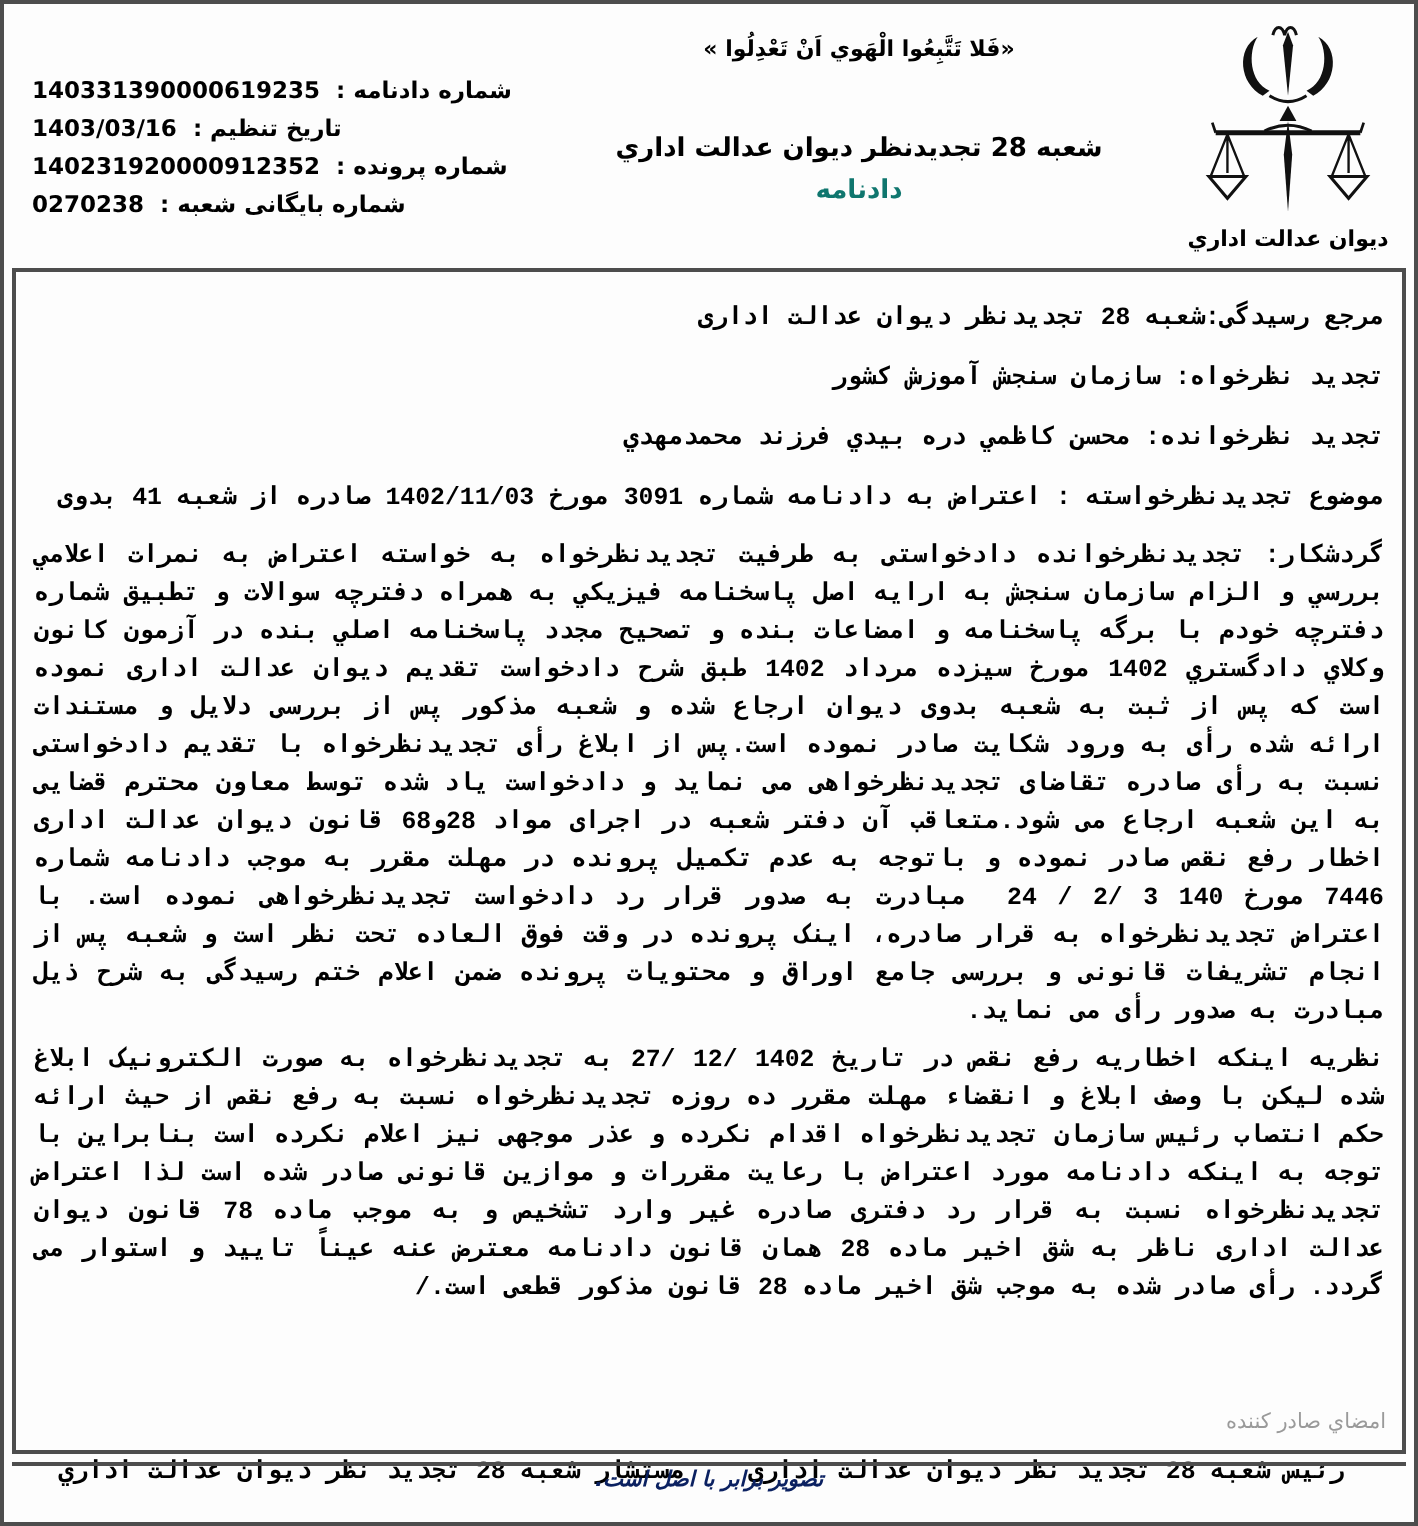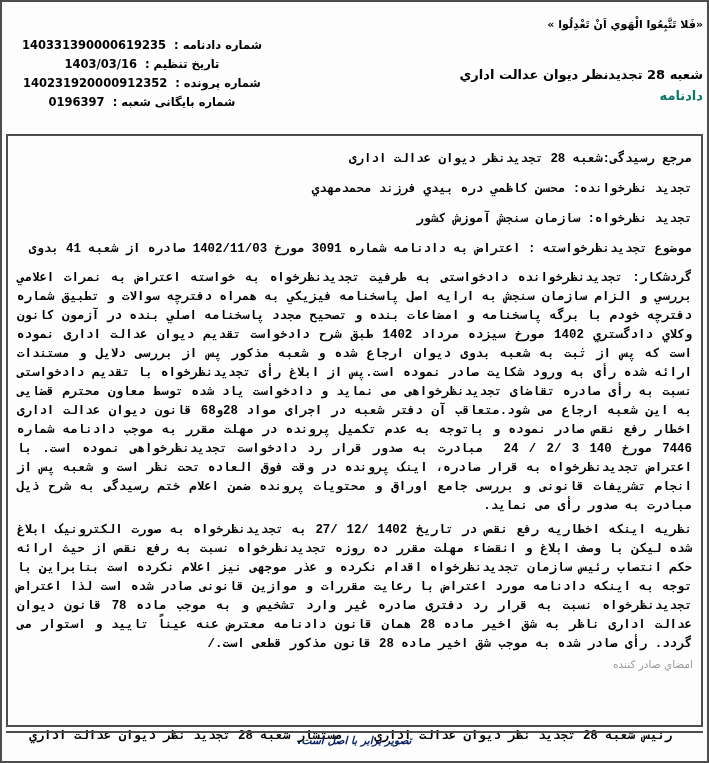--- a/index.html
+++ b/index.html
@@ -13,63 +13,91 @@
     color: #000;
     font-weight: bold;
     overflow: hidden;
     font-family: "DejaVu Sans", sans-serif;
   }
   
   .header { position: absolute; top: 4px; right: 4px; left: 4px; height: 124px; display: flex; }
   .logo-wrap { width: 118px; text-align: center; padding-top: 4px; }
   .logo-wrap svg { display: block; margin: 0 auto; }
   .logo-caption { font-size: 11px; margin-top: -3px; }
-  .center-wrap { flex: 1 1 auto; padding-top: 12px; }
+  .center-wrap { flex: 1 1 auto; text-align: center; padding-top: 12px; }
   .verse { font-size: 11px; }
   .branch-title { font-size: 13px; margin-top: 36px; }
   .doc-type { font-size: 13px; margin-top: 6px; color: #0f766e; letter-spacing: 1px; }
-  .numbers-wrap { width: 268px; padding: 30px 6px 0 10px; text-align: center; font-size: 11.5px; }
+  .numbers-wrap { width: 268px; padding: 30px 6px 0 10px; text-align: left; font-size: 11.5px; }
   .case-row { line-height: 19px; white-space: nowrap; }
   .case-row .val { margin-right: 4px; }
   
   .main-box {
     position: absolute; top: 132px; left: 4px; right: 4px; bottom: 34px;
     border: 2px solid #4d4d4d;
     padding: 8px 9px 0 9px;
     font-size: 12.4px;
     font-family: Liberation Mono, monospace;
   }
   .meta-line { line-height: 30px; }
   .para { text-align: justify; line-height: 19px; margin-top: 5px; }
   .ruling-title { text-align: center; font-size: 13px; margin: 15px 0 9px 0; }
   .sig-row { display: flex; margin-top: 26px; text-align: center; font-size: 12.4px; }
   .sig-col { width: 50%; margin-top: 47px; }
   .sig-name { margin-top: 20px; }
   .issuer-note {
-    position: absolute; top: 656px; right: 14px;
+    position: absolute; top: 703px; right: 14px;
     color: #9a9a9a; font-size: 10.5px; font-weight: normal;
   }
   
   .footer {
     position: absolute; left: 4px; right: 4px; bottom: 4px; height: 26px;
     border-top: 2px solid #4d4d4d;
     text-align: center;
     color: #0b2161;
     padding-top: 1px;
   }
   .footer-certify { font-size: 10.6px; line-height: 12px; font-style: italic; }
   .footer-address { font-size: 10.8px; line-height: 12px; }
 </style>
 </head>
 <body>
 
 <div class="page">
 
   <div class="header">
 
+    <div class="logo-wrap">
+      <svg width="100" height="106" viewBox="0 0 100 126" xmlns="http://www.w3.org/2000/svg" fill="none" stroke="#111" stroke-width="2">
+
+        <path d="M41 9 c1.5 -6 5.5 -6 7 0 c1.5 -6 5.5 -6 7 0" stroke-width="1.8"></path>
+
+        <path d="M35 45 C21 38 19 17 32 10 C26 19 27 37 39 42 Z" fill="#111" stroke="none"></path>
+
+        <path d="M65 45 C79 38 81 17 68 10 C74 19 73 37 61 42 Z" fill="#111" stroke="none"></path>
+
+        <path d="M50 7 L53 15 L50 45 L47 15 Z" fill="#111" stroke="none"></path>
+        <path d="M39 45 Q50 52 61 45" stroke-width="1.8"></path>
+
+        <path d="M50 51 l5 9 h-10 z" fill="#111" stroke="none"></path>
+
+        <path d="M7 67 H93" stroke-width="3"></path>
+        <path d="M7 67 l-2 -6 M93 67 l2 -6" stroke-width="1.6"></path>
+
+        <path d="M50 60 L52.5 80 L50 114 L47.5 80 Z" fill="#111" stroke="none"></path>
+        <path d="M36 66 Q50 59 64 66" stroke-width="1.8"></path>
+
+        <path d="M14 68 L4 93 M14 68 L24 93 M14 68 L14 91" stroke-width="1.4"></path>
+        <path d="M3 93 H25 L14 106 Z" stroke-width="1.8"></path>
+
+        <path d="M86 68 L76 93 M86 68 L96 93 M86 68 L86 91" stroke-width="1.4"></path>
+        <path d="M75 93 H97 L86 106 Z" stroke-width="1.8"></path>
+      </svg>
+      <div class="logo-caption">دیوان عدالت اداري</div>
+    </div>
 
     <div class="center-wrap">
       <div class="verse">«فَلا تَتَّبِعُوا الْهَوي اَنْ تَعْدِلُوا »</div>
       <div class="branch-title">شعبه 28 تجدیدنظر دیوان عدالت اداري</div>
       <div class="doc-type">دادنامه</div>
     </div>
 
     <div class="numbers-wrap">
       <div class="case-row">
         <span>شماره دادنامه :</span>
@@ -78,29 +106,29 @@
       <div class="case-row">
         <span>تاریخ تنظیم :</span>
         <span class="val">1403/03/16</span>
       </div>
       <div class="case-row">
         <span>شماره پرونده :</span>
         <span class="val">140231920000912352</span>
       </div>
       <div class="case-row">
         <span>شماره بایگانی شعبه :</span>
-        <span class="val">0196397</span>
+        <span class="val">0270238</span>
       </div>
     </div>
   </div>
 
   <div class="main-box">
     <div class="meta-line">مرجع رسیدگی:شعبه 28 تجدیدنظر دیوان عدالت اداری</div>
+    <div class="meta-line">تجدید نظرخواه: سازمان سنجش آموزش کشور</div>
     <div class="meta-line">تجدید نظرخوانده:  محسن كاظمي دره بيدي  فرزند محمدمهدي</div>
-    <div class="meta-line">تجدید نظرخواه: سازمان سنجش آموزش کشور</div>
     <div class="meta-line">موضوع تجدیدنظرخواسته : اعتراض به دادنامه شماره 3091  مورخ  1402/11/03  صادره از شعبه 41 بدوی</div>
 
     <div class="para">گردشکار: تجدیدنظرخوانده دادخواستی به طرفیت تجدیدنظرخواه به خواسته اعتراض به نمرات اعلامي بررسي و الزام سازمان سنجش به ارایه اصل پاسخنامه فیزیکي  به همراه دفترچه سوالات و تطبیق شماره دفترچه خودم با برگه پاسخنامه و امضاعات  بنده و تصحیح مجدد پاسخنامه اصلي بنده در  آزمون کانون وکلاي دادگستري 1402 مورخ سیزده مرداد 1402 طبق شرح دادخواست تقدیم دیوان عدالت اداری نموده است که پس از ثبت به شعبه بدوی دیوان ارجاع شده و شعبه مذکور پس از بررسی دلایل و مستندات ارائه شده رأی به ورود شکایت صادر نموده است.پس از ابلاغ رأی تجدیدنظرخواه با تقدیم دادخواستی نسبت به رأی صادره تقاضای تجدیدنظرخواهی می نماید و دادخواست یاد شده توسط معاون محترم قضایی به این شعبه ارجاع می شود.متعاقب آن دفتر شعبه در اجرای مواد 28و68 قانون دیوان عدالت اداری اخطار رفع نقص صادر نموده و باتوجه به عدم تکمیل پرونده در مهلت مقرر به موجب دادنامه شماره 7446 مورخ ‪ 24 / 2/ 3 140‬ مبادرت به صدور قرار رد دادخواست تجدیدنظرخواهی نموده است. با اعتراض تجدیدنظرخواه به قرار صادره، اینک پرونده در وقت فوق العاده تحت نظر است و شعبه پس از انجام تشریفات قانونی و بررسی جامع اوراق و محتویات پرونده ضمن اعلام ختم رسیدگی به شرح ذیل مبادرت به صدور رأی می نماید.</div>
 
 
     <div class="para">نظریه اینکه اخطاریه رفع نقص در تاریخ ‪27/ 12/ 1402‬ به تجدیدنظرخواه به صورت الکترونیک  ابلاغ شده لیکن با وصف ابلاغ و انقضاء  مهلت مقرر ده روزه تجدیدنظرخواه نسبت به رفع نقص از حیث ارائه حکم انتصاب رئیس سازمان تجدیدنظرخواه اقدام نکرده و عذر موجهی نیز اعلام نکرده است بنابراین با توجه به اینکه دادنامه مورد اعتراض با رعایت مقررات و موازین قانونی صادر شده است لذا اعتراض تجدیدنظرخواه نسبت به قرار رد دفتری صادره غیر وارد تشخیص و به موجب ماده 78 قانون دیوان عدالت اداری ناظر به شق اخیر ماده 28 همان قانون دادنامه معترض عنه عیناً تایید و استوار می گردد. رأی صادر شده به موجب شق اخیر ماده 28 قانون مذکور قطعی است./</div>
 
     <div class="sig-row">
       <div class="sig-col">
         <div>رئیس شعبه 28 تجدید نظر دیوان عدالت اداري</div>

